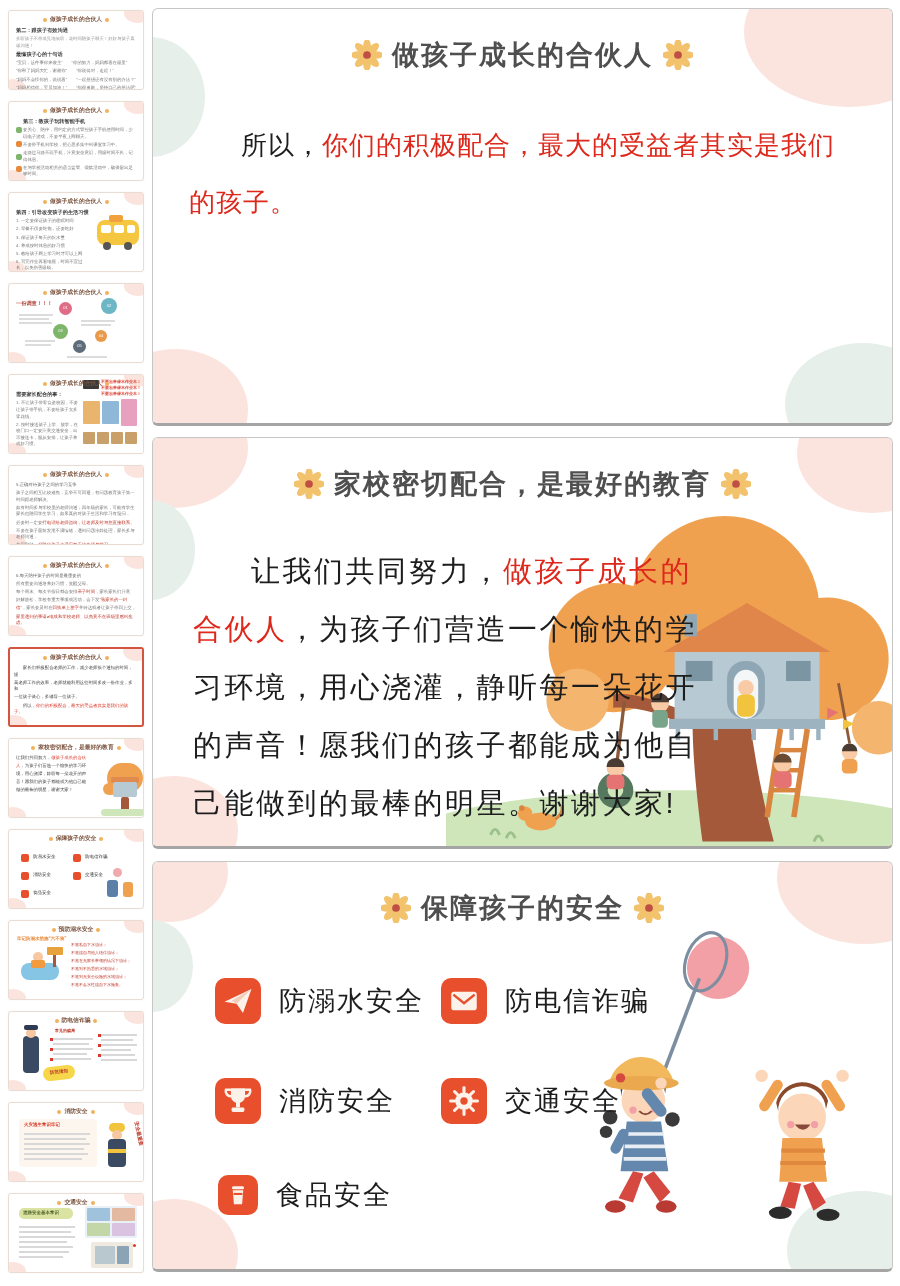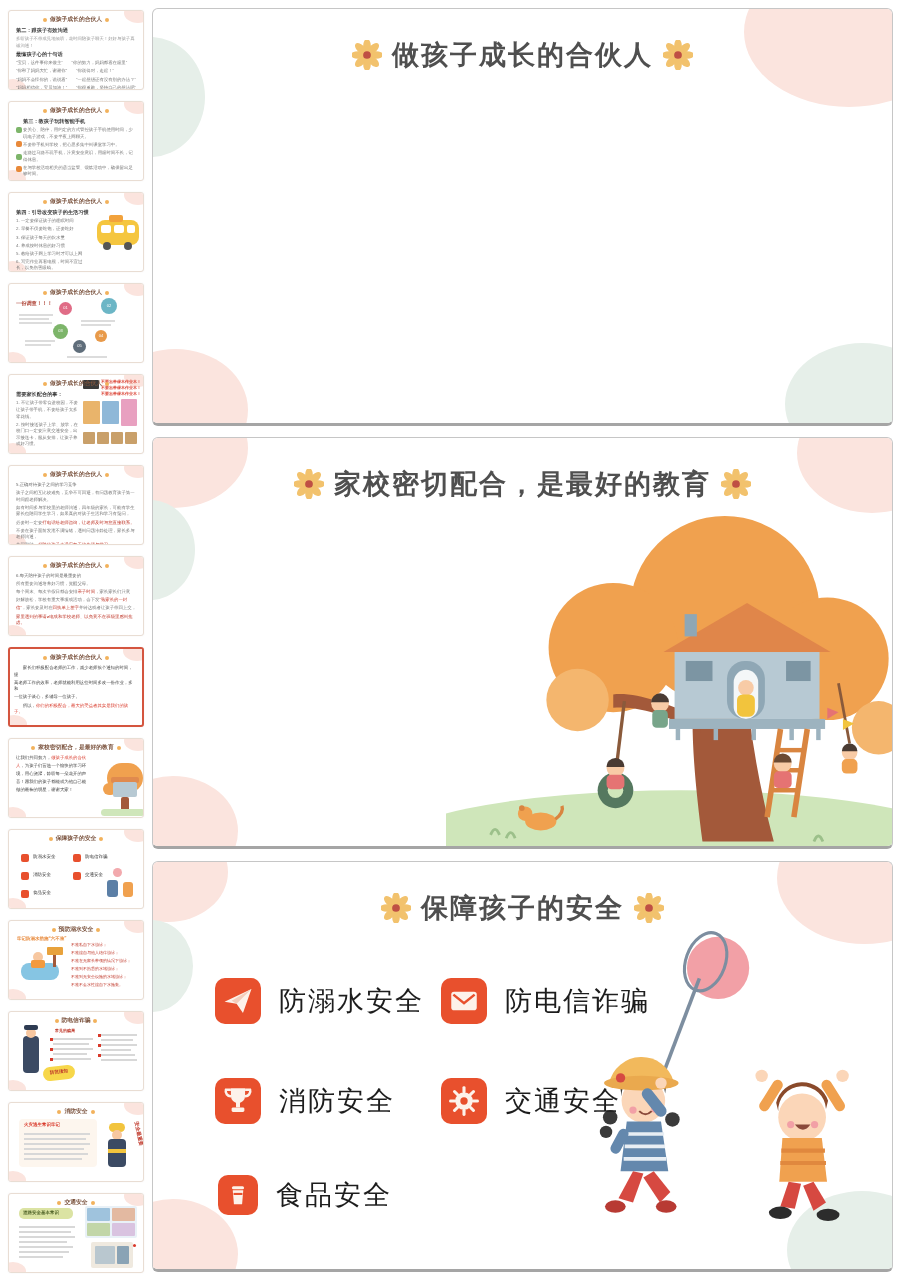--- a/index.html
+++ b/index.html
@@ -372,20 +372,21 @@
               <ellipse cx="0" cy="-8.5" rx="3.6" ry="6.5" transform="rotate(135)"></ellipse>
               <ellipse cx="0" cy="-8.5" rx="3.6" ry="6.5" transform="rotate(180)"></ellipse>
               <ellipse cx="0" cy="-8.5" rx="3.6" ry="6.5" transform="rotate(225)"></ellipse>
               <ellipse cx="0" cy="-8.5" rx="3.6" ry="6.5" transform="rotate(270)"></ellipse>
               <ellipse cx="0" cy="-8.5" rx="3.6" ry="6.5" transform="rotate(315)"></ellipse>
             </g>
             <circle r="3.6" fill="#bf4f44"></circle>
           </svg>
       </div>
       <div class="s-body">
+        <p><span>所以，</span><span class="red">你们的积极配合，最大的受益者其实是我们的孩子。</span></p>
       </div>
     </section>
 
     <section class="slide" id="slide2">
       <div class="blob" style="left:-55px;top:-50px;width:150px;height:120px;background:#fbe4de;"></div>
       <div class="blob" style="left:-48px;top:62px;width:90px;height:100px;background:#e6efe9;"></div>
       <div class="blob" style="right:-55px;top:-45px;width:150px;height:120px;background:#fbe4de;"></div>
       <div class="blob" style="left:-45px;bottom:-40px;width:130px;height:110px;background:#fbe4de;"></div>
       <div class="s-title">
         <svg class="flower" viewBox="-14 -14 28 28">
@@ -408,20 +409,23 @@
               <ellipse cx="0" cy="-8.5" rx="3.6" ry="6.5" transform="rotate(45)"></ellipse>
               <ellipse cx="0" cy="-8.5" rx="3.6" ry="6.5" transform="rotate(90)"></ellipse>
               <ellipse cx="0" cy="-8.5" rx="3.6" ry="6.5" transform="rotate(135)"></ellipse>
               <ellipse cx="0" cy="-8.5" rx="3.6" ry="6.5" transform="rotate(180)"></ellipse>
               <ellipse cx="0" cy="-8.5" rx="3.6" ry="6.5" transform="rotate(225)"></ellipse>
               <ellipse cx="0" cy="-8.5" rx="3.6" ry="6.5" transform="rotate(270)"></ellipse>
               <ellipse cx="0" cy="-8.5" rx="3.6" ry="6.5" transform="rotate(315)"></ellipse>
             </g>
             <circle r="3.6" fill="#bf4f44"></circle>
           </svg>
+      </div>
+      <div class="s-body">
+        <p><span>让我们共同努力，</span><span class="red">做孩子成长的合伙人</span><span>，为孩子们营造一个愉快的学习环境，用心浇灌，静听每一朵花开的声音！愿我们的孩子都能成为他自己能做到的最棒的明星。谢谢大家!</span></p>
       </div>
       <svg class="ill tree-ill" viewBox="0 0 400 300">
         <ellipse cx="210" cy="302" rx="270" ry="56" fill="#cfe6ba"></ellipse>
         <circle cx="250" cy="85" r="85" fill="#f0a14f"></circle>
         <circle cx="150" cy="118" r="58" fill="#f0a14f"></circle>
         <circle cx="342" cy="128" r="55" fill="#f0a14f"></circle>
         <circle cx="118" cy="165" r="28" fill="#f4b66e"></circle>
         <circle cx="388" cy="190" r="24" fill="#f4b66e"></circle>
         <path d="M230 292 C222 230 218 180 224 140 L268 140 C272 190 280 240 294 292 Z" fill="#a3593a"></path>
         <path d="M228 180 C195 168 172 158 150 160 L150 172 C178 170 202 182 228 194 Z" fill="#a3593a"></path>

